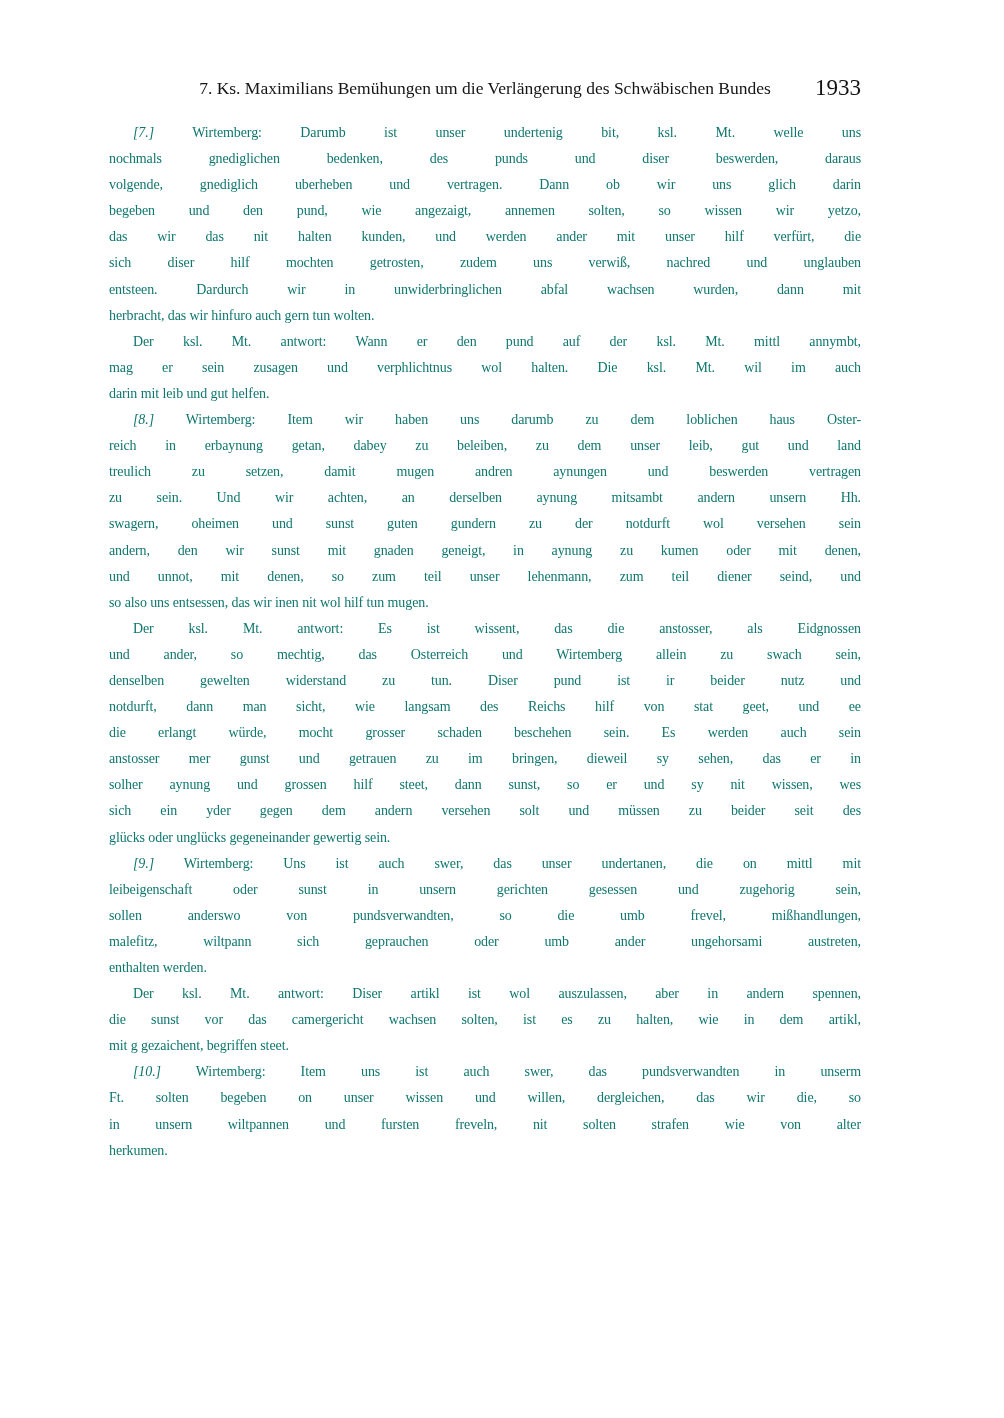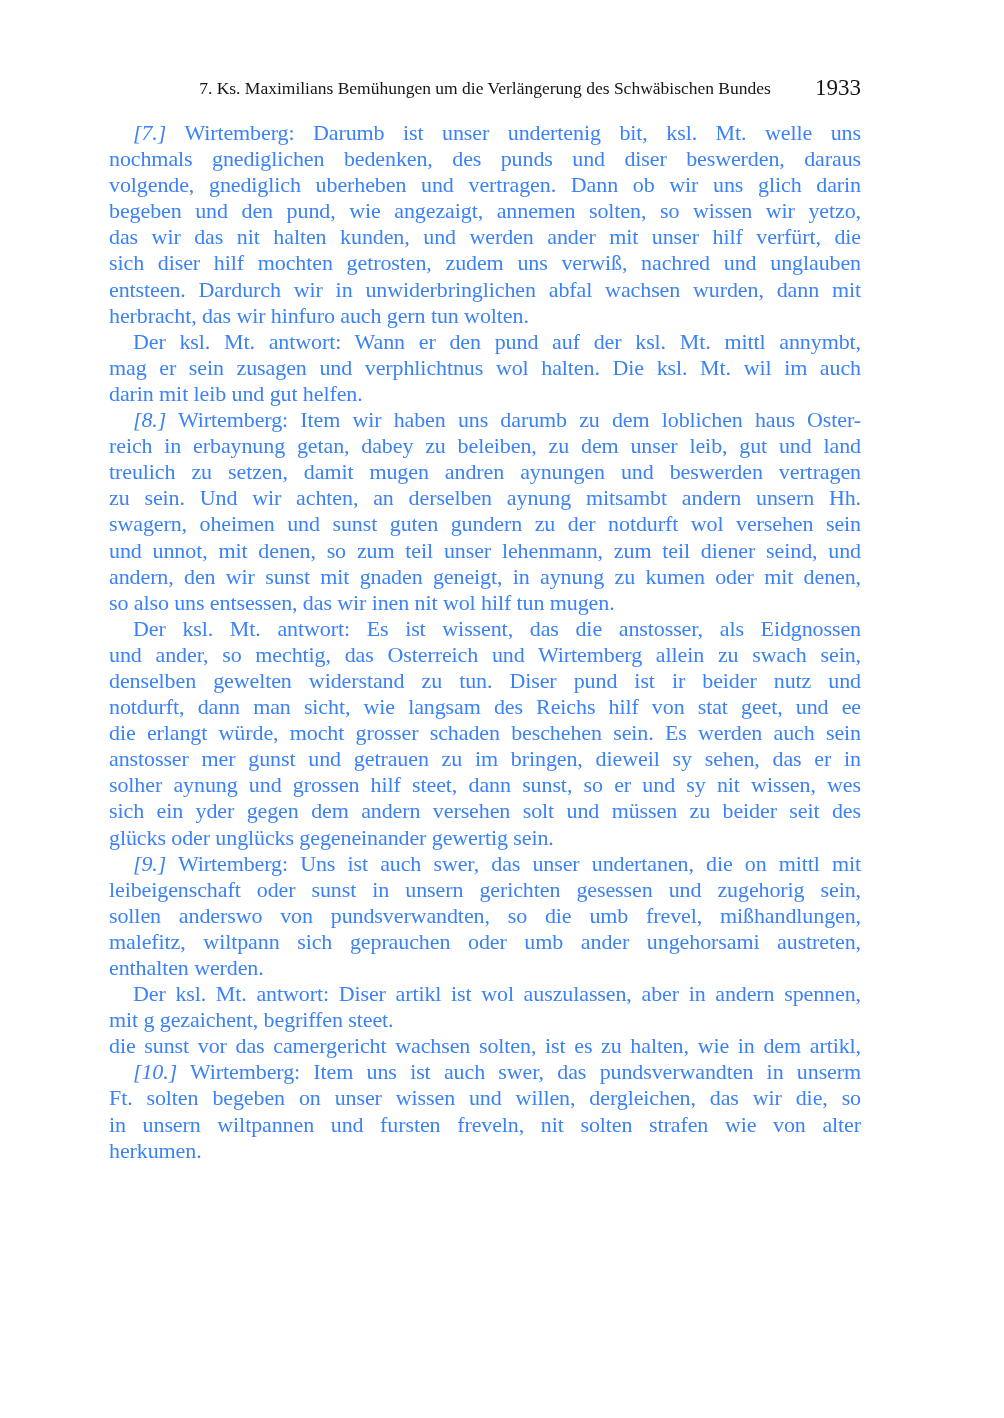--- a/index.html
+++ b/index.html
@@ -40,24 +40,24 @@
   }
   .page-number {
     position: absolute;
     right: 0;
     bottom: 0;
     font-size: 23px;
     line-height: 32px;
     color: #151515;
   }
   .text-body {
-    font-size: 22px;
+    font-size: 14px;
     line-height: 26.1px;
     letter-spacing: -0.1px;
-    color: #3b82f6;
+    color: #0f766e;
   }
   .paragraph {
     margin: 0;
     padding: 0;
   }
   .line {
     text-align: left;
     white-space: normal;
     overflow: hidden;
     height: 26.1px;
@@ -98,22 +98,22 @@
           <div class="line first fill">Der ksl. Mt. antwort: Wann er den pund auf der ksl. Mt. mittl annymbt,</div>
           <div class="line fill">mag er sein zusagen und verphlichtnus wol halten. Die ksl. Mt. wil im auch</div>
           <div class="line">darin mit leib und gut helfen.</div>
         </div>
         <div class="paragraph">
           <div class="line first fill"><em>[8.]</em> Wirtemberg: Item wir haben uns darumb zu dem loblichen haus Oster-</div>
           <div class="line fill">reich in erbaynung getan, dabey zu beleiben, zu dem unser leib, gut und land</div>
           <div class="line fill">treulich zu setzen, damit mugen andren aynungen und beswerden vertragen</div>
           <div class="line fill">zu sein. Und wir achten, an derselben aynung mitsambt andern unsern Hh.</div>
           <div class="line fill">swagern, oheimen und sunst guten gundern zu der notdurft wol versehen sein</div>
+          <div class="line fill">andern, den wir sunst mit gnaden geneigt, in aynung zu kumen oder mit denen,</div>
           <div class="line fill">und unnot, mit denen, so zum teil unser lehenmann, zum teil diener seind, und</div>
-          <div class="line fill">andern, den wir sunst mit gnaden geneigt, in aynung zu kumen oder mit denen,</div>
           <div class="line">so also uns entsessen, das wir inen nit wol hilf tun mugen.</div>
         </div>
         <div class="paragraph">
           <div class="line first fill">Der ksl. Mt. antwort: Es ist wissent, das die anstosser, als Eidgnossen</div>
           <div class="line fill">und ander, so mechtig, das Osterreich und Wirtemberg allein zu swach sein,</div>
           <div class="line fill">denselben gewelten widerstand zu tun. Diser pund ist ir beider nutz und</div>
           <div class="line fill">notdurft, dann man sicht, wie langsam des Reichs hilf von stat geet, und ee</div>
           <div class="line fill">die erlangt würde, mocht grosser schaden beschehen sein. Es werden auch sein</div>
           <div class="line fill">anstosser mer gunst und getrauen zu im bringen, dieweil sy sehen, das er in</div>
           <div class="line fill">solher aynung und grossen hilf steet, dann sunst, so er und sy nit wissen, wes</div>
@@ -122,22 +122,22 @@
         </div>
         <div class="paragraph">
           <div class="line first fill"><em>[9.]</em> Wirtemberg: Uns ist auch swer, das unser undertanen, die on mittl mit</div>
           <div class="line fill">leibeigenschaft oder sunst in unsern gerichten gesessen und zugehorig sein,</div>
           <div class="line fill">sollen anderswo von pundsverwandten, so die umb frevel, mißhandlungen,</div>
           <div class="line fill">malefitz, wiltpann sich geprauchen oder umb ander ungehorsami austreten,</div>
           <div class="line">enthalten werden.</div>
         </div>
         <div class="paragraph">
           <div class="line first fill">Der ksl. Mt. antwort: Diser artikl ist wol auszulassen, aber in andern spennen,</div>
+          <div class="line fill">die sunst vor das camergericht wachsen solten, ist es zu halten, wie in dem artikl,</div>
           <div class="line">mit g gezaichent, begriffen steet.</div>
-          <div class="line fill">die sunst vor das camergericht wachsen solten, ist es zu halten, wie in dem artikl,</div>
         </div>
         <div class="paragraph">
           <div class="line first fill"><em>[10.]</em> Wirtemberg: Item uns ist auch swer, das pundsverwandten in unserm</div>
           <div class="line fill">Ft. solten begeben on unser wissen und willen, dergleichen, das wir die, so</div>
           <div class="line fill">in unsern wiltpannen und fursten freveln, nit solten strafen wie von alter</div>
           <div class="line">herkumen.</div>
         </div>
       </div>
   </div>
 </div>

